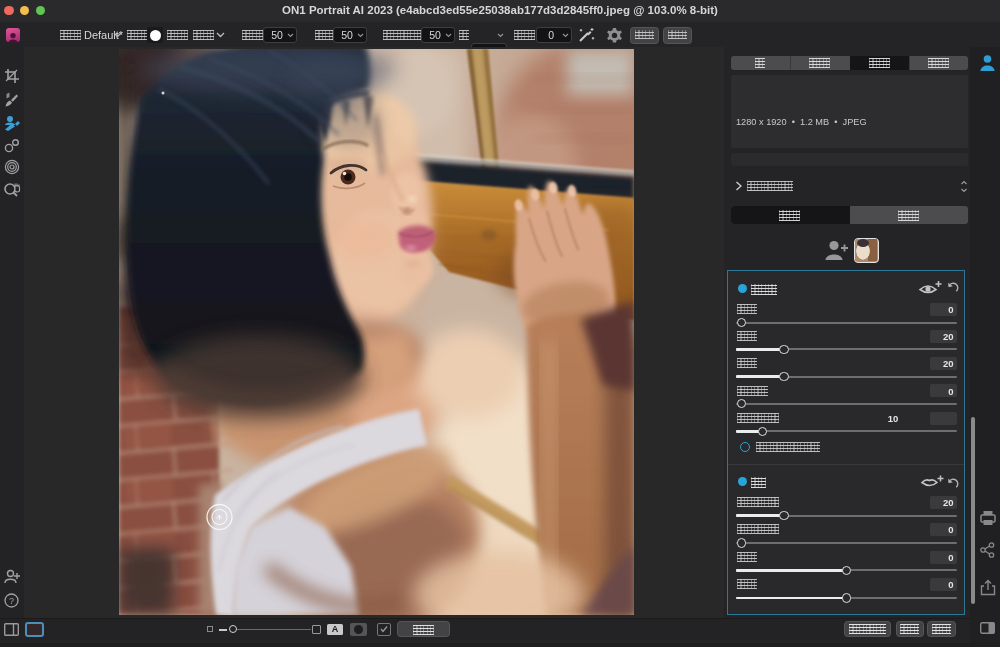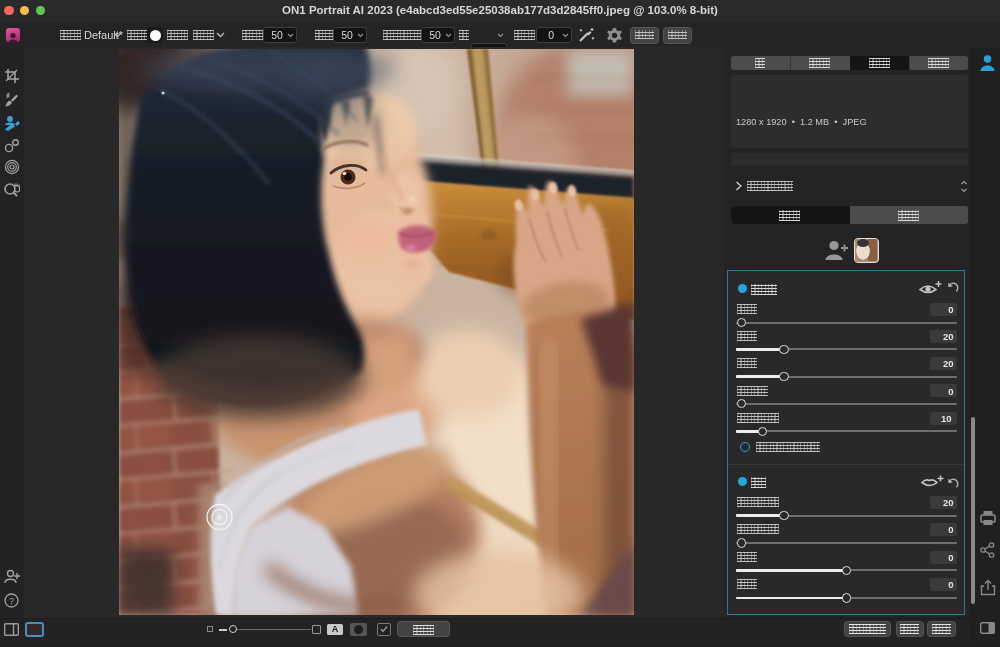--- a/index.html
+++ b/index.html
@@ -362,21 +362,21 @@
 <div class="a" style="left:735.5px;top:375.6px;width:221px;height:2px;background:#6e6e70;border-radius:1px"></div>
 <div class="a" style="left:735.5px;top:375.40000000000003px;width:48.5px;height:2.5px;background:#ececec;border-radius:1px"></div>
 <div class="a" style="left:779.2px;top:371.8px;width:9.6px;height:9.6px;border-radius:50%;background:#29292b;border:1.6px solid #e0e0e0;box-sizing:border-box"></div>
 <span class="a cj" style="left:737px;top:385.5px;width:31px;height:10px"></span>
 <div class="a" style="left:929.5px;top:384.0px;width:27px;height:13px;background:#3a3a3c;border-radius:2px"></div>
 <div class="a" style="left:929.5px;top:385.5px;width:24px;text-align:right;color:#e6e6e6;font-size:9.5px;font-weight:bold">0</div>
 <div class="a" style="left:735.5px;top:402.5px;width:221px;height:2px;background:#6e6e70;border-radius:1px"></div>
 <div class="a" style="left:736.8px;top:398.7px;width:9.6px;height:9.6px;border-radius:50%;background:#29292b;border:1.6px solid #e0e0e0;box-sizing:border-box"></div>
 <span class="a cj" style="left:737px;top:413px;width:42px;height:10px"></span>
 <div class="a" style="left:929.5px;top:411.5px;width:27px;height:13px;background:#3a3a3c;border-radius:2px"></div>
-<div class="a" style="left:941px;top:413px;width:24px;text-align:left;color:#e6e6e6;font-size:9.5px;font-weight:bold">10</div>
+<div class="a" style="left:881px;top:413px;width:24px;text-align:center;color:#e6e6e6;font-size:9.5px;font-weight:bold">10</div>
 <div class="a" style="left:735.5px;top:430.3px;width:221px;height:2px;background:#6e6e70;border-radius:1px"></div>
 <div class="a" style="left:735.5px;top:430.1px;width:26.8px;height:2.5px;background:#ececec;border-radius:1px"></div>
 <div class="a" style="left:757.5px;top:426.5px;width:9.6px;height:9.6px;border-radius:50%;background:#29292b;border:1.6px solid #e0e0e0;box-sizing:border-box"></div>
 <div class="a" style="left:740px;top:442px;width:10px;height:10px;border-radius:50%;border:1.6px solid #2ba3d4;box-sizing:border-box"></div>
 <span class="a cj" style="left:756px;top:442px;width:64px;height:10px"></span>
 <div class="a" style="left:728px;top:464px;width:236px;height:1px;background:#39393b"></div>
 
 <div class="a" style="left:737.5px;top:477px;width:9px;height:9px;border-radius:50%;background:#29a4d9"></div>
 <span class="a cj" style="left:751px;top:476.5px;width:15px;height:11px;--g:rgba(228,228,228,.95)"></span>
 <svg class="a" style="left:919px;top:474px" width="26" height="16">

